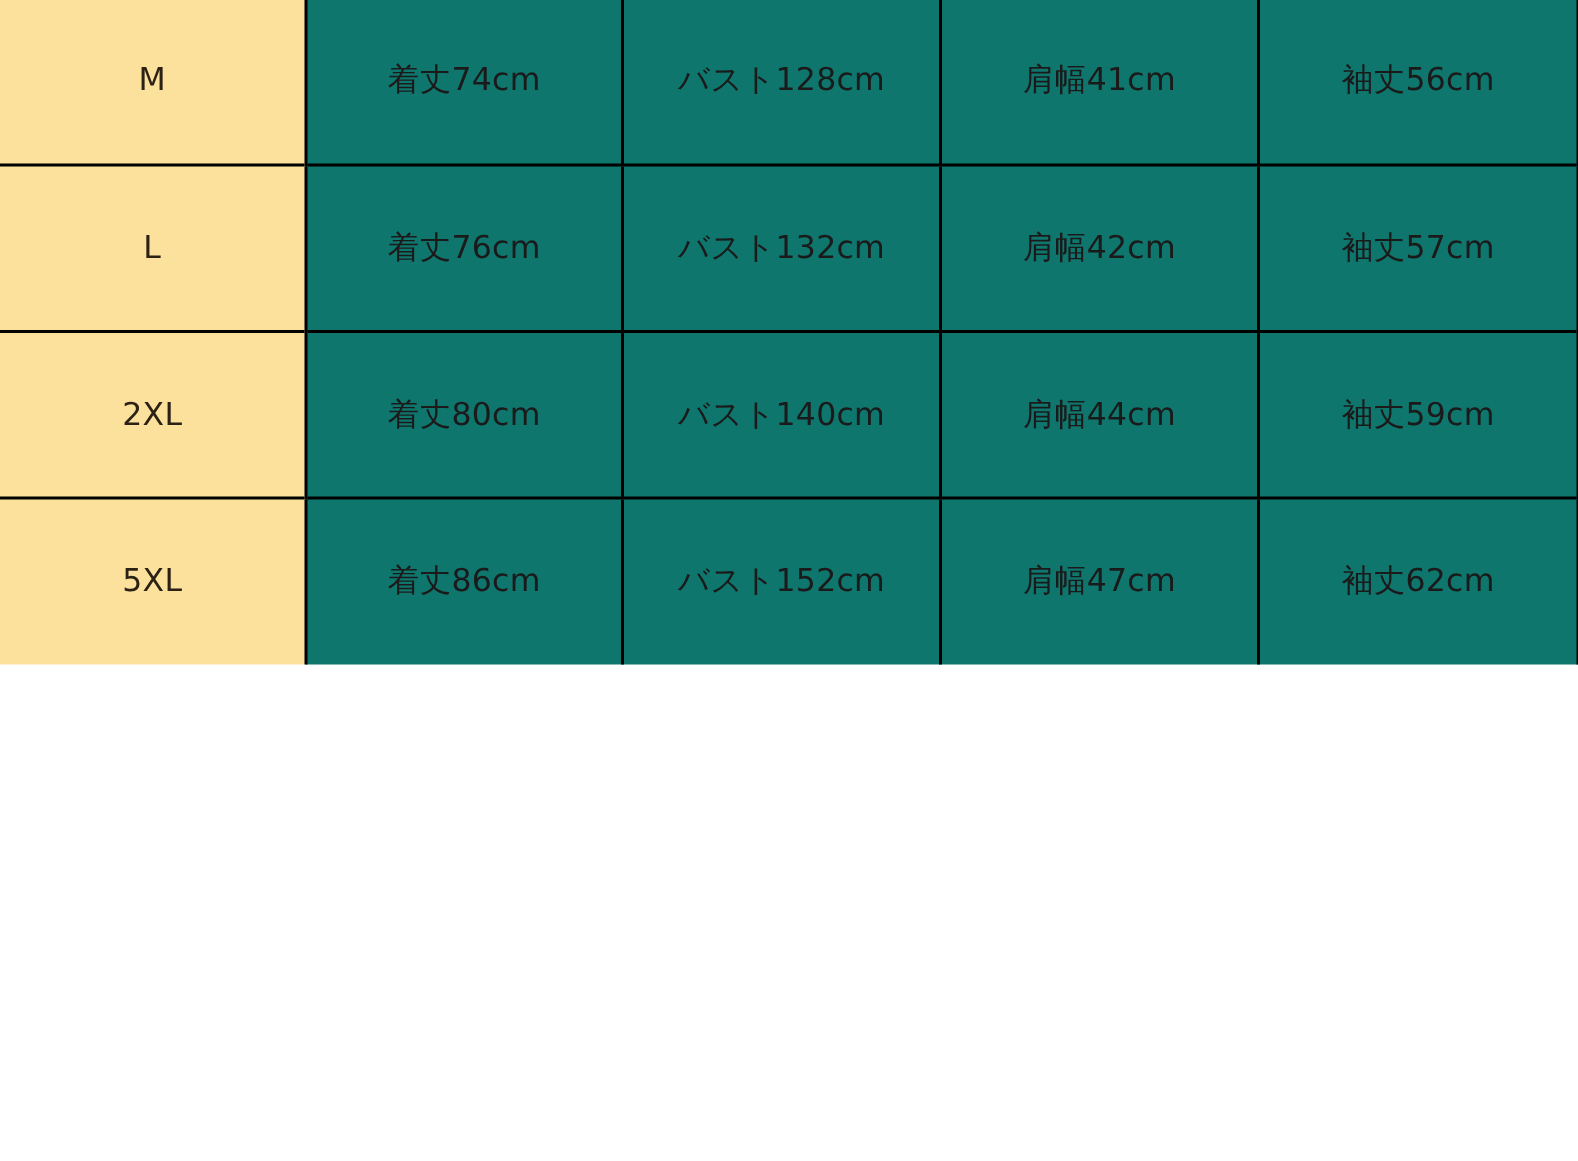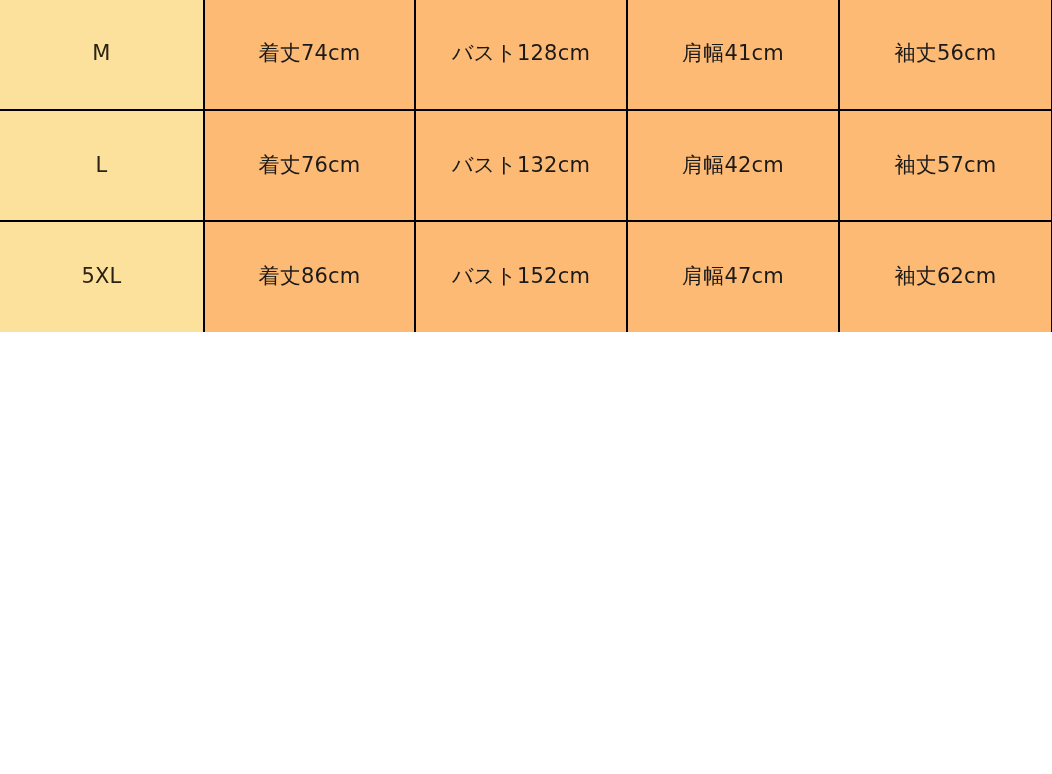--- a/index.html
+++ b/index.html
@@ -61,21 +61,21 @@
   }
 
   
   table.size-table td.cell-size {
     background: #fbe19c;
     color: #2b2114;
     border-right: 2px solid #000000;
   }
 
   table.size-table td.cell-measure {
-    background: #fdba74;
+    background: #0f766e;
   }
 
   
   table.size-table tr.size-row:first-child td {
     border-top: none;
   }
 </style>
 </head>
 <body>
 
@@ -98,20 +98,27 @@
           <td class="cell-measure">袖丈56cm</td>
         </tr>
         <tr class="size-row">
           <td class="cell-size">L</td>
           <td class="cell-measure">着丈76cm</td>
           <td class="cell-measure">バスト132cm</td>
           <td class="cell-measure">肩幅42cm</td>
           <td class="cell-measure">袖丈57cm</td>
         </tr>
         <tr class="size-row">
+          <td class="cell-size">2XL</td>
+          <td class="cell-measure">着丈80cm</td>
+          <td class="cell-measure">バスト140cm</td>
+          <td class="cell-measure">肩幅44cm</td>
+          <td class="cell-measure">袖丈59cm</td>
+        </tr>
+        <tr class="size-row">
           <td class="cell-size">5XL</td>
           <td class="cell-measure">着丈86cm</td>
           <td class="cell-measure">バスト152cm</td>
           <td class="cell-measure">肩幅47cm</td>
           <td class="cell-measure">袖丈62cm</td>
         </tr>
       </tbody>
   </table>
 
 </div>

